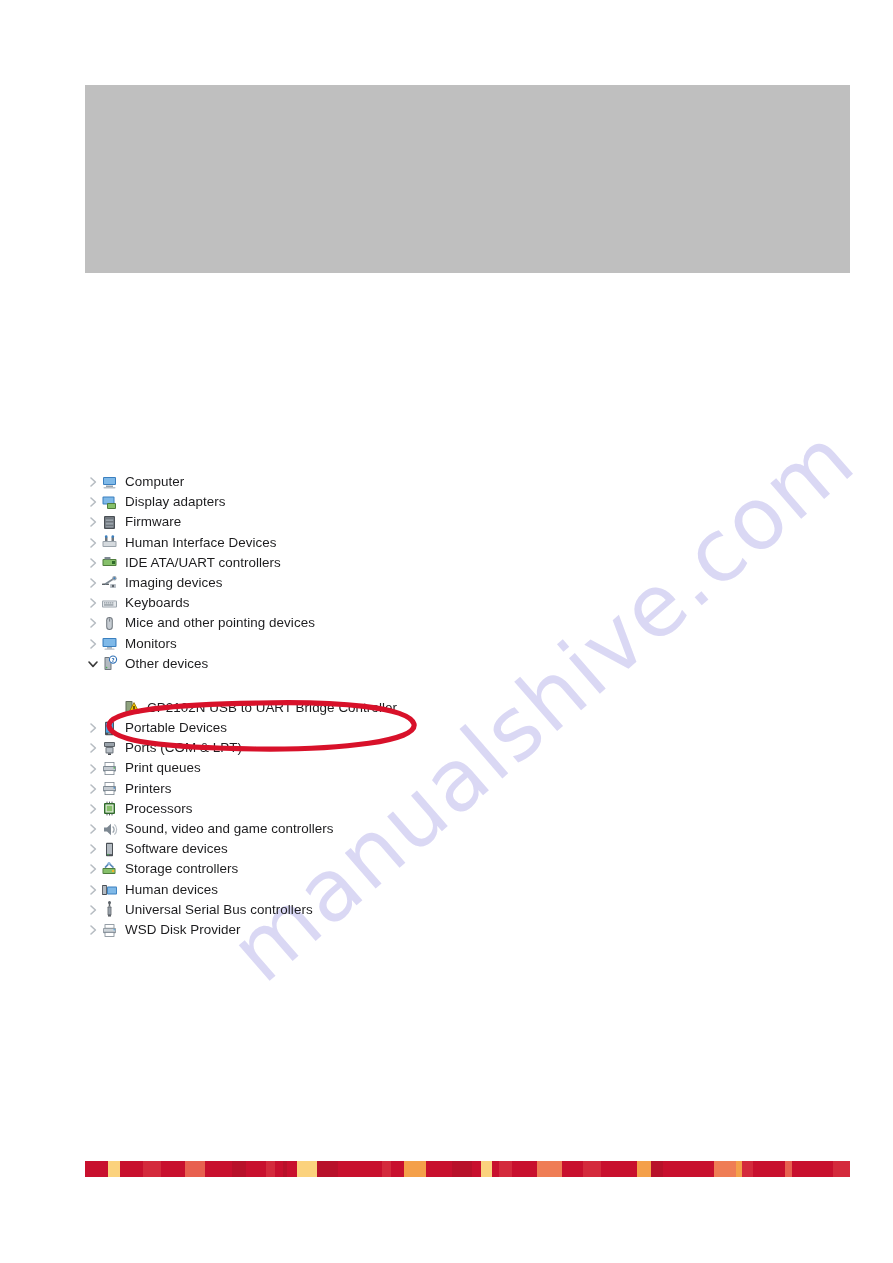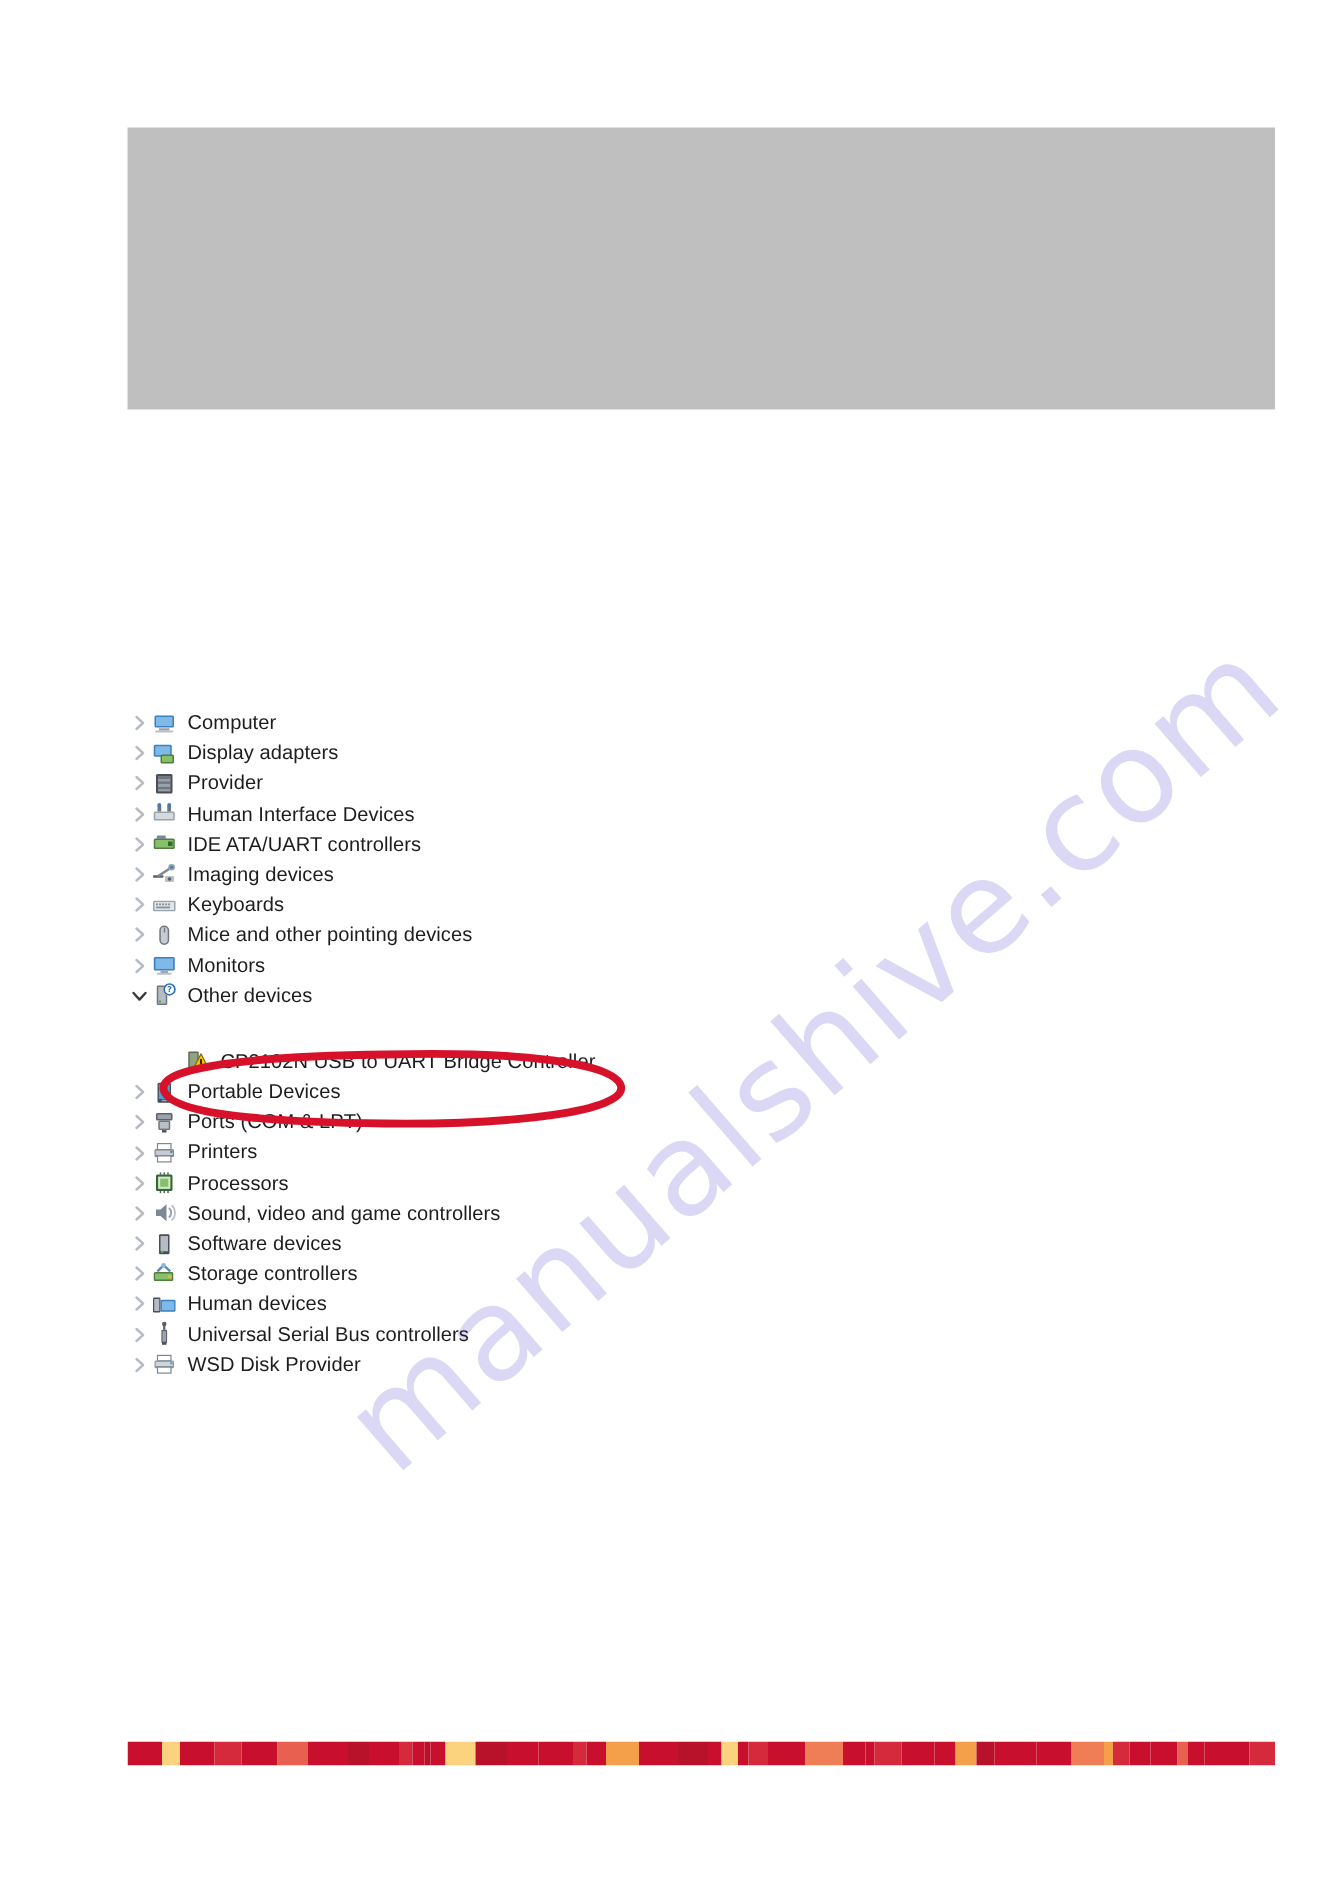--- a/index.html
+++ b/index.html
@@ -181,21 +181,21 @@
         </span>
         <span class="node-icon">
           <svg width="17" height="17" viewBox="0 0 17 17">
             <rect x="3" y="2" width="11" height="13" rx="1" fill="#4a4f55"></rect>
             <rect x="4.4" y="3.4" width="8.2" height="10.2" fill="#9aa3ab"></rect>
             <rect x="4.4" y="3.4" width="8.2" height="2" fill="#6f767d"></rect>
             <rect x="4.4" y="7" width="8.2" height="1.6" fill="#6f767d"></rect>
             <rect x="4.4" y="10.6" width="8.2" height="1.6" fill="#6f767d"></rect>
           </svg>
         </span>
-        <span class="node-label">Provider</span>
+        <span class="node-label">Firmware</span>
       </div>
       <div class="tree-row">
         <span class="chevron">
           <svg width="16" height="16" viewBox="0 0 16 16">
             <path d="M6 4 L10.4 8 L6 12" fill="none" stroke="#b6bcc2" stroke-width="1.6" stroke-linecap="round" stroke-linejoin="round"></path>
           </svg>
         </span>
         <span class="node-icon">
           <svg width="17" height="17" viewBox="0 0 17 17">
             <rect x="1.5" y="7" width="14" height="6" rx="1" fill="#9aa3ab"></rect>
@@ -351,20 +351,37 @@
         <span class="node-icon">
           <svg width="17" height="17" viewBox="0 0 17 17">
             <rect x="3" y="2" width="11" height="5" rx="1" fill="#5a6066"></rect>
             <rect x="4" y="3" width="9" height="3" fill="#9aa3ab"></rect>
             <rect x="4.5" y="7" width="8" height="6.4" rx="1" fill="#6f767d"></rect>
             <rect x="5.5" y="8" width="6" height="4.4" fill="#b9c0c7"></rect>
             <rect x="7" y="13.4" width="3" height="1.6" fill="#4a4f55"></rect>
           </svg>
         </span>
         <span class="node-label">Ports (COM &amp; LPT)</span>
+      </div>
+      <div class="tree-row">
+        <span class="chevron">
+          <svg width="16" height="16" viewBox="0 0 16 16">
+            <path d="M6 4 L10.4 8 L6 12" fill="none" stroke="#b6bcc2" stroke-width="1.6" stroke-linecap="round" stroke-linejoin="round"></path>
+          </svg>
+        </span>
+        <span class="node-icon">
+          <svg width="17" height="17" viewBox="0 0 17 17">
+            <rect x="4" y="2.4" width="9" height="4" fill="#ffffff" stroke="#7d8892" stroke-width=".8"></rect>
+            <rect x="2" y="6" width="13" height="5.4" rx="1" fill="#7d8892"></rect>
+            <rect x="2.8" y="7" width="11.4" height="3" fill="#c6ccd2"></rect>
+            <rect x="4" y="10.6" width="9" height="4" fill="#ffffff" stroke="#7d8892" stroke-width=".8"></rect>
+            <circle cx="13.2" cy="7.9" r=".8" fill="#4caf50"></circle>
+          </svg>
+        </span>
+        <span class="node-label">Print queues</span>
       </div>
       <div class="tree-row">
         <span class="chevron">
           <svg width="16" height="16" viewBox="0 0 16 16">
             <path d="M6 4 L10.4 8 L6 12" fill="none" stroke="#b6bcc2" stroke-width="1.6" stroke-linecap="round" stroke-linejoin="round"></path>
           </svg>
         </span>
         <span class="node-icon">
           <svg width="17" height="17" viewBox="0 0 17 17">
             <rect x="4" y="2.4" width="9" height="4" fill="#ffffff" stroke="#7d8892" stroke-width=".8"></rect>

